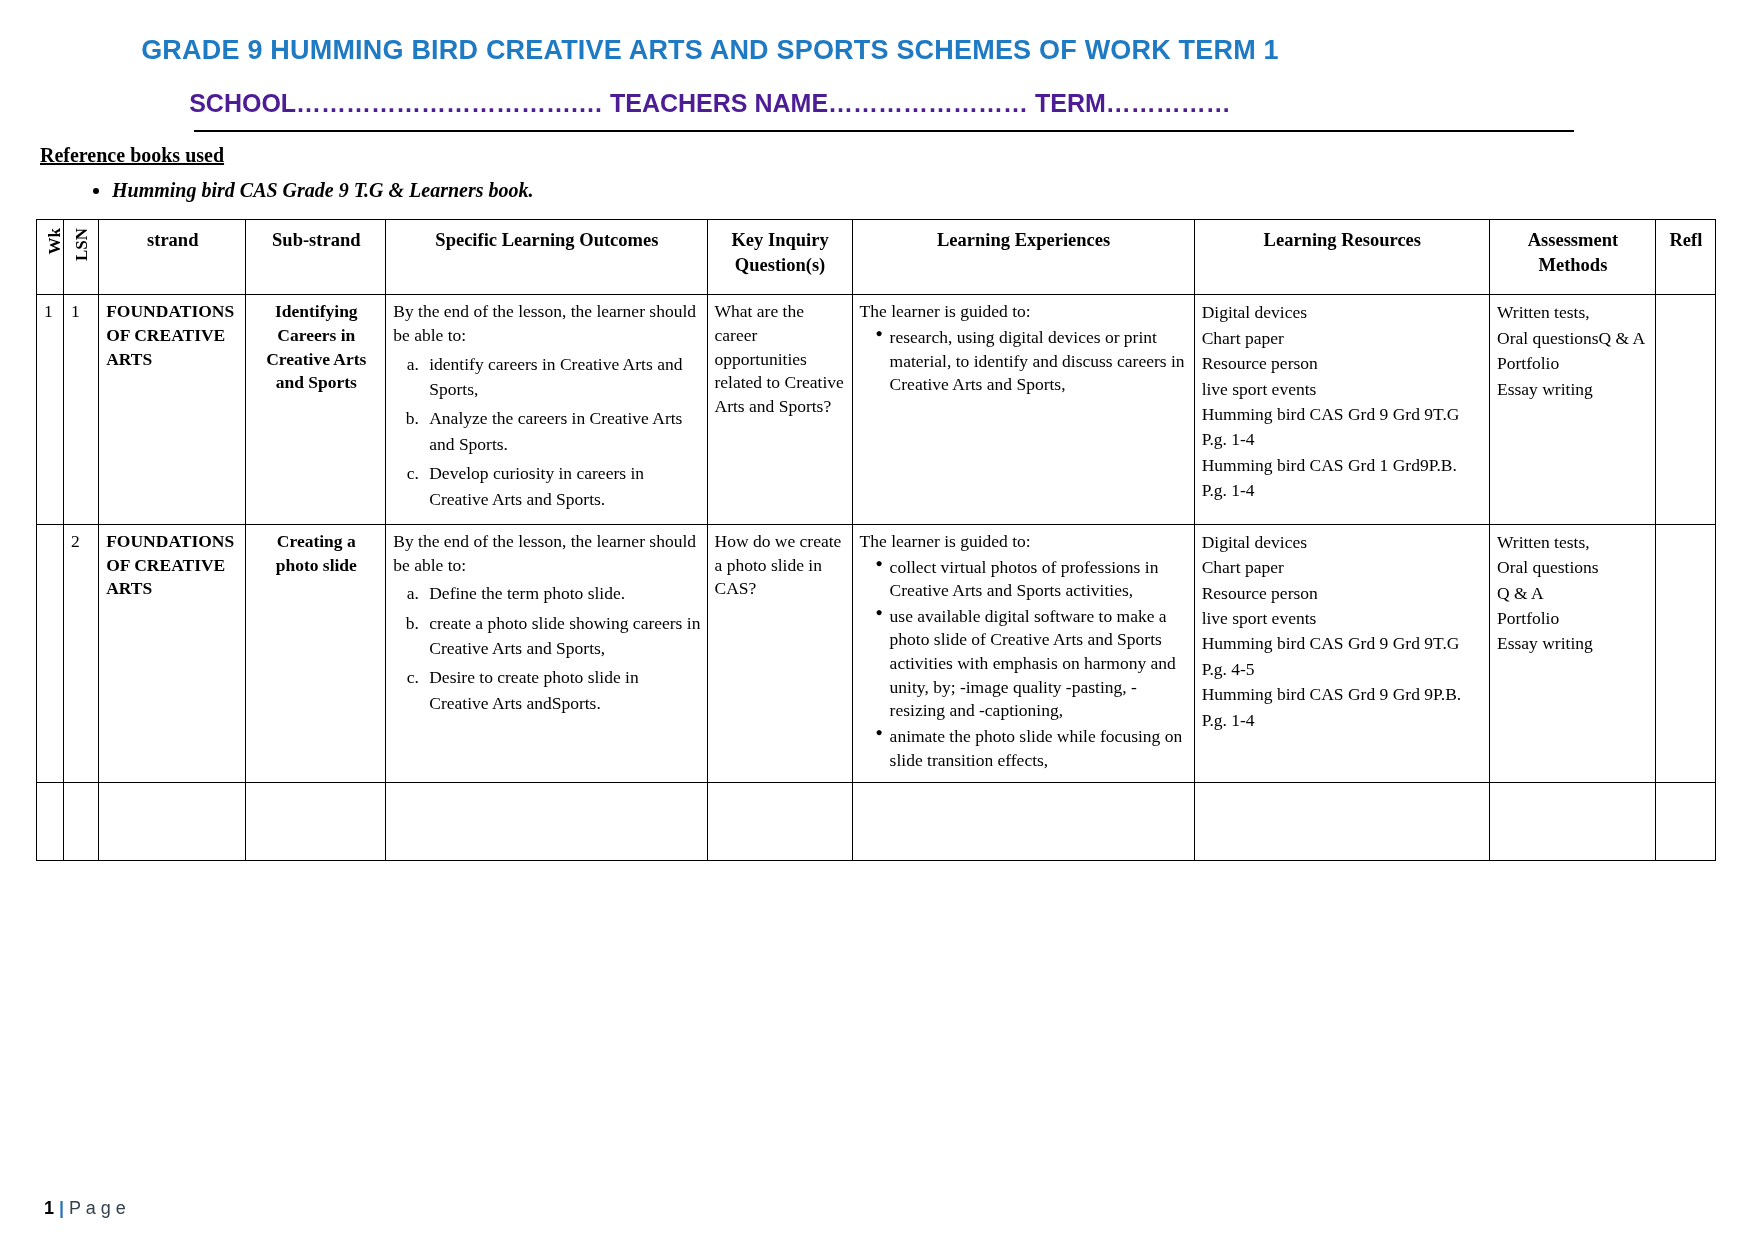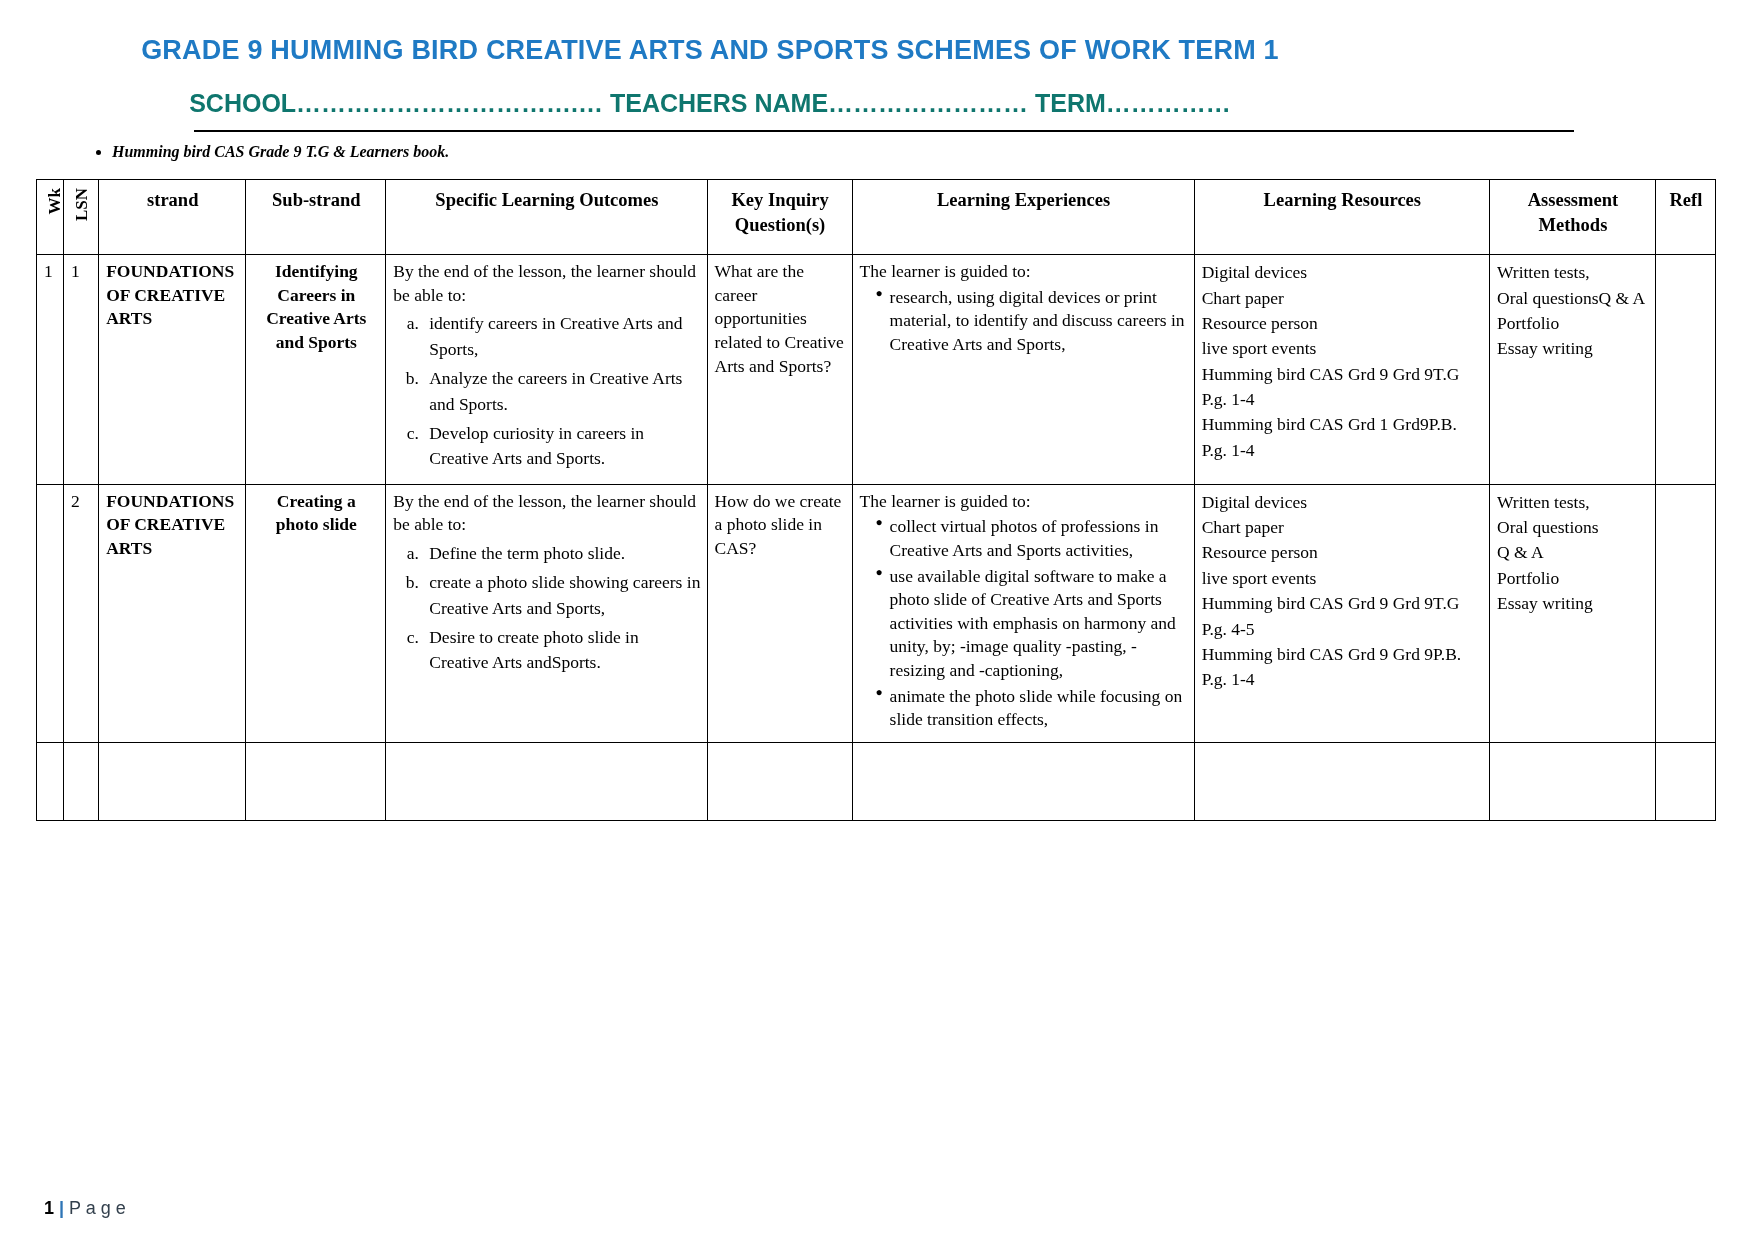--- a/index.html
+++ b/index.html
@@ -27,21 +27,21 @@
     color: #1f7ac4;
     font-family: "Liberation Sans", sans-serif;
     font-weight: bold;
     font-size: 27px;
     letter-spacing: 0.2px;
     margin: 10px 0 0 0;
     line-height: 1.2;
   }
   .subtitle {
     text-align: center;
-    color: #0f766e;
+    color: #4c1d95;
     font-family: "Liberation Sans", sans-serif;
     font-weight: bold;
     font-size: 25px;
     margin: 22px 0 0 0;
     line-height: 1.2;
   }
   .rule {
     border: none;
     border-top: 2px solid #000;
     width: 1380px;
@@ -53,21 +53,21 @@
     text-decoration: underline;
     margin: 12px 0 0 4px;
   }
   .ref-list {
     margin: 10px 0 0 0;
     padding-left: 76px;
   }
   .ref-list li {
     font-style: italic;
     font-weight: bold;
-    font-size: 16px;
+    font-size: 20px;
     line-height: 1.3;
   }
   table.schemes {
     border-collapse: collapse;
     width: 1680px;
     margin-top: 16px;
     table-layout: fixed;
   }
   table.schemes th, table.schemes td {
     border: 1px solid #000;
@@ -156,20 +156,21 @@
 </style>
 </head>
 <body>
 
 <div class="page">
 
   <div class="title">GRADE 9 HUMMING BIRD CREATIVE ARTS AND SPORTS SCHEMES OF WORK TERM 1</div>
   <div class="subtitle">SCHOOL…………………………….… TEACHERS NAME…………………… TERM……………</div>
   <hr class="rule">
 
+  <div class="ref-head">Reference books used</div>
   <ul class="ref-list">
     <li>Humming bird CAS Grade 9 T.G &amp; Learners book.</li>
   </ul>
 
   <table class="schemes">
     <colgroup>
       <col class="c-wk">
       <col class="c-lsn">
       <col class="c-strand">
       <col class="c-sub">

